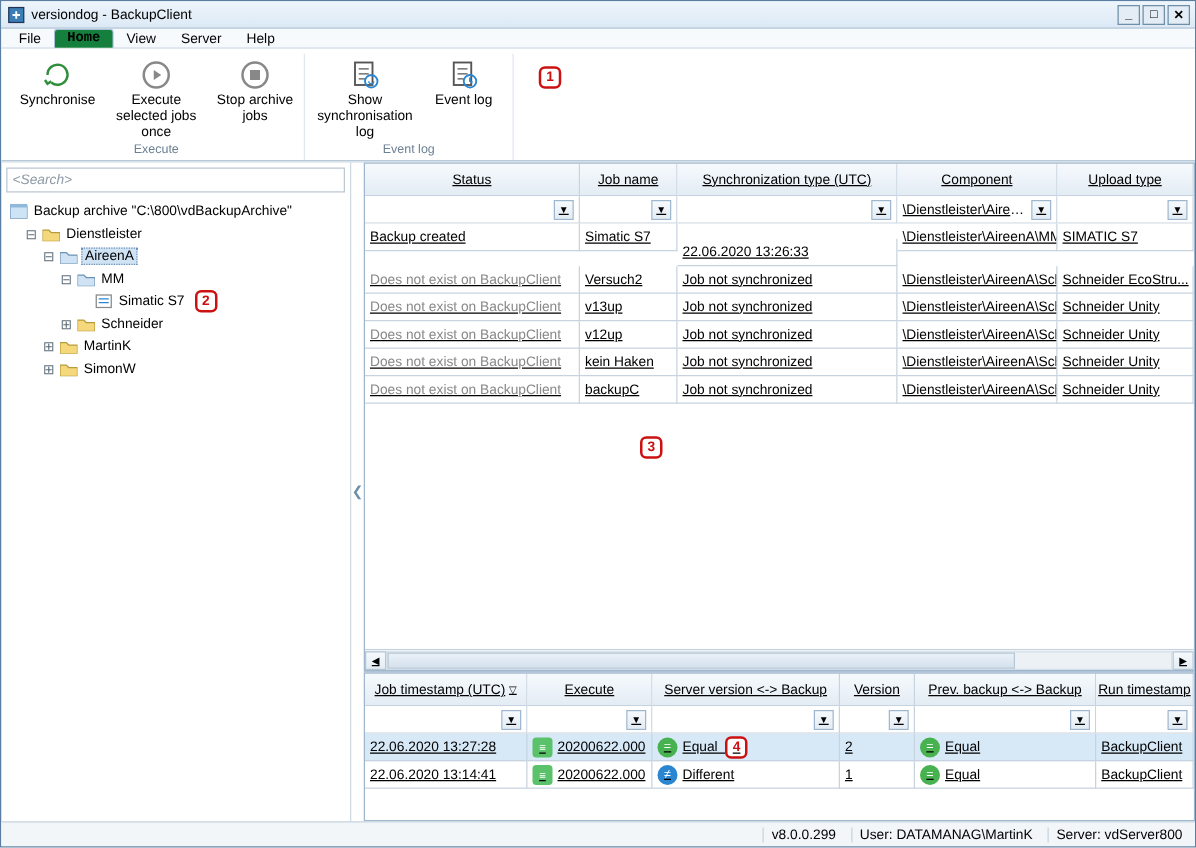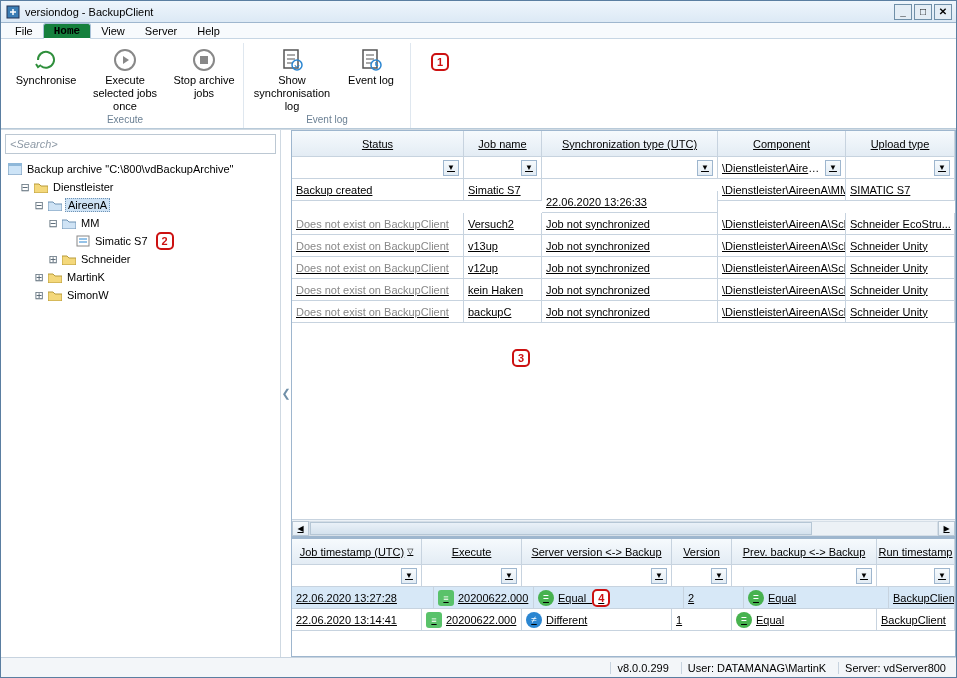--- a/index.html
+++ b/index.html
@@ -344,21 +344,21 @@
             </div>
           <div class="gcell" style="width:145px">
               <span class="filtdd">▼</span>
             </div>
           <div class="gcell" style="flex:1">
               <span class="filtdd">▼</span>
             </div>
         </div>
         <div class="gbody" id="gridbottom-body">
             <div class="grow sel">
-              <div class="gcell" style="width: 142px; text-align: center;">22.06.2020 13:27:28</div>
+              <div class="gcell" style="width: 130px; text-align: center;">22.06.2020 13:27:28</div>
               <div class="gcell" style="width: 100px;"><span class="icon-bk">≡</span>20200622.000</div>
               <div class="gcell" style="width: 150px;"><span class="icon-equal">=</span>Equal &nbsp;<span class="callout">4</span></div>
               <div class="gcell" style="width: 60px;">2</div>
               <div class="gcell" style="width: 145px;"><span class="icon-equal">=</span>Equal</div>
               <div class="gcell" style="flex: 1 1 0%;">BackupClient</div>
             </div>
             <div class="grow">
               <div class="gcell" style="width: 130px;">22.06.2020 13:14:41</div>
               <div class="gcell" style="width: 100px;"><span class="icon-bk">≡</span>20200622.000</div>
               <div class="gcell" style="width: 150px;"><span class="icon-diff">≠</span>Different</div>

